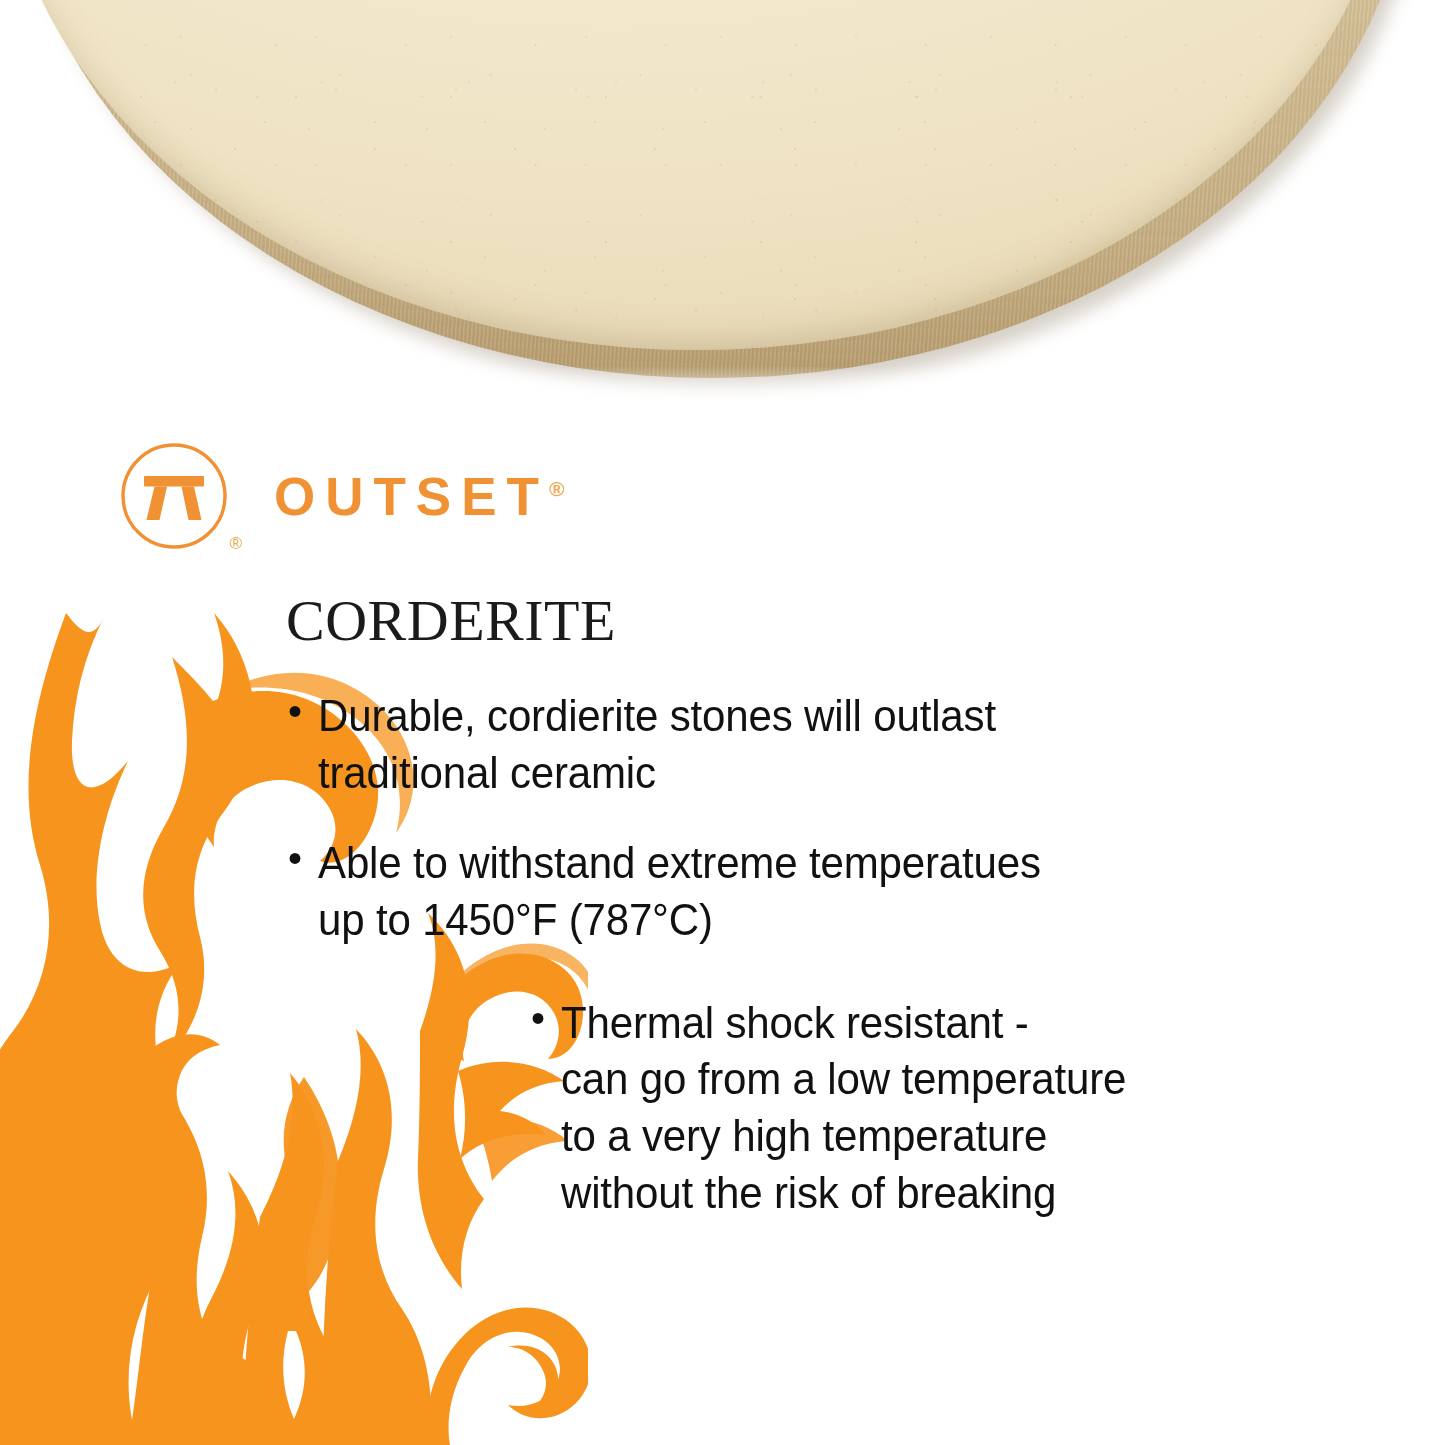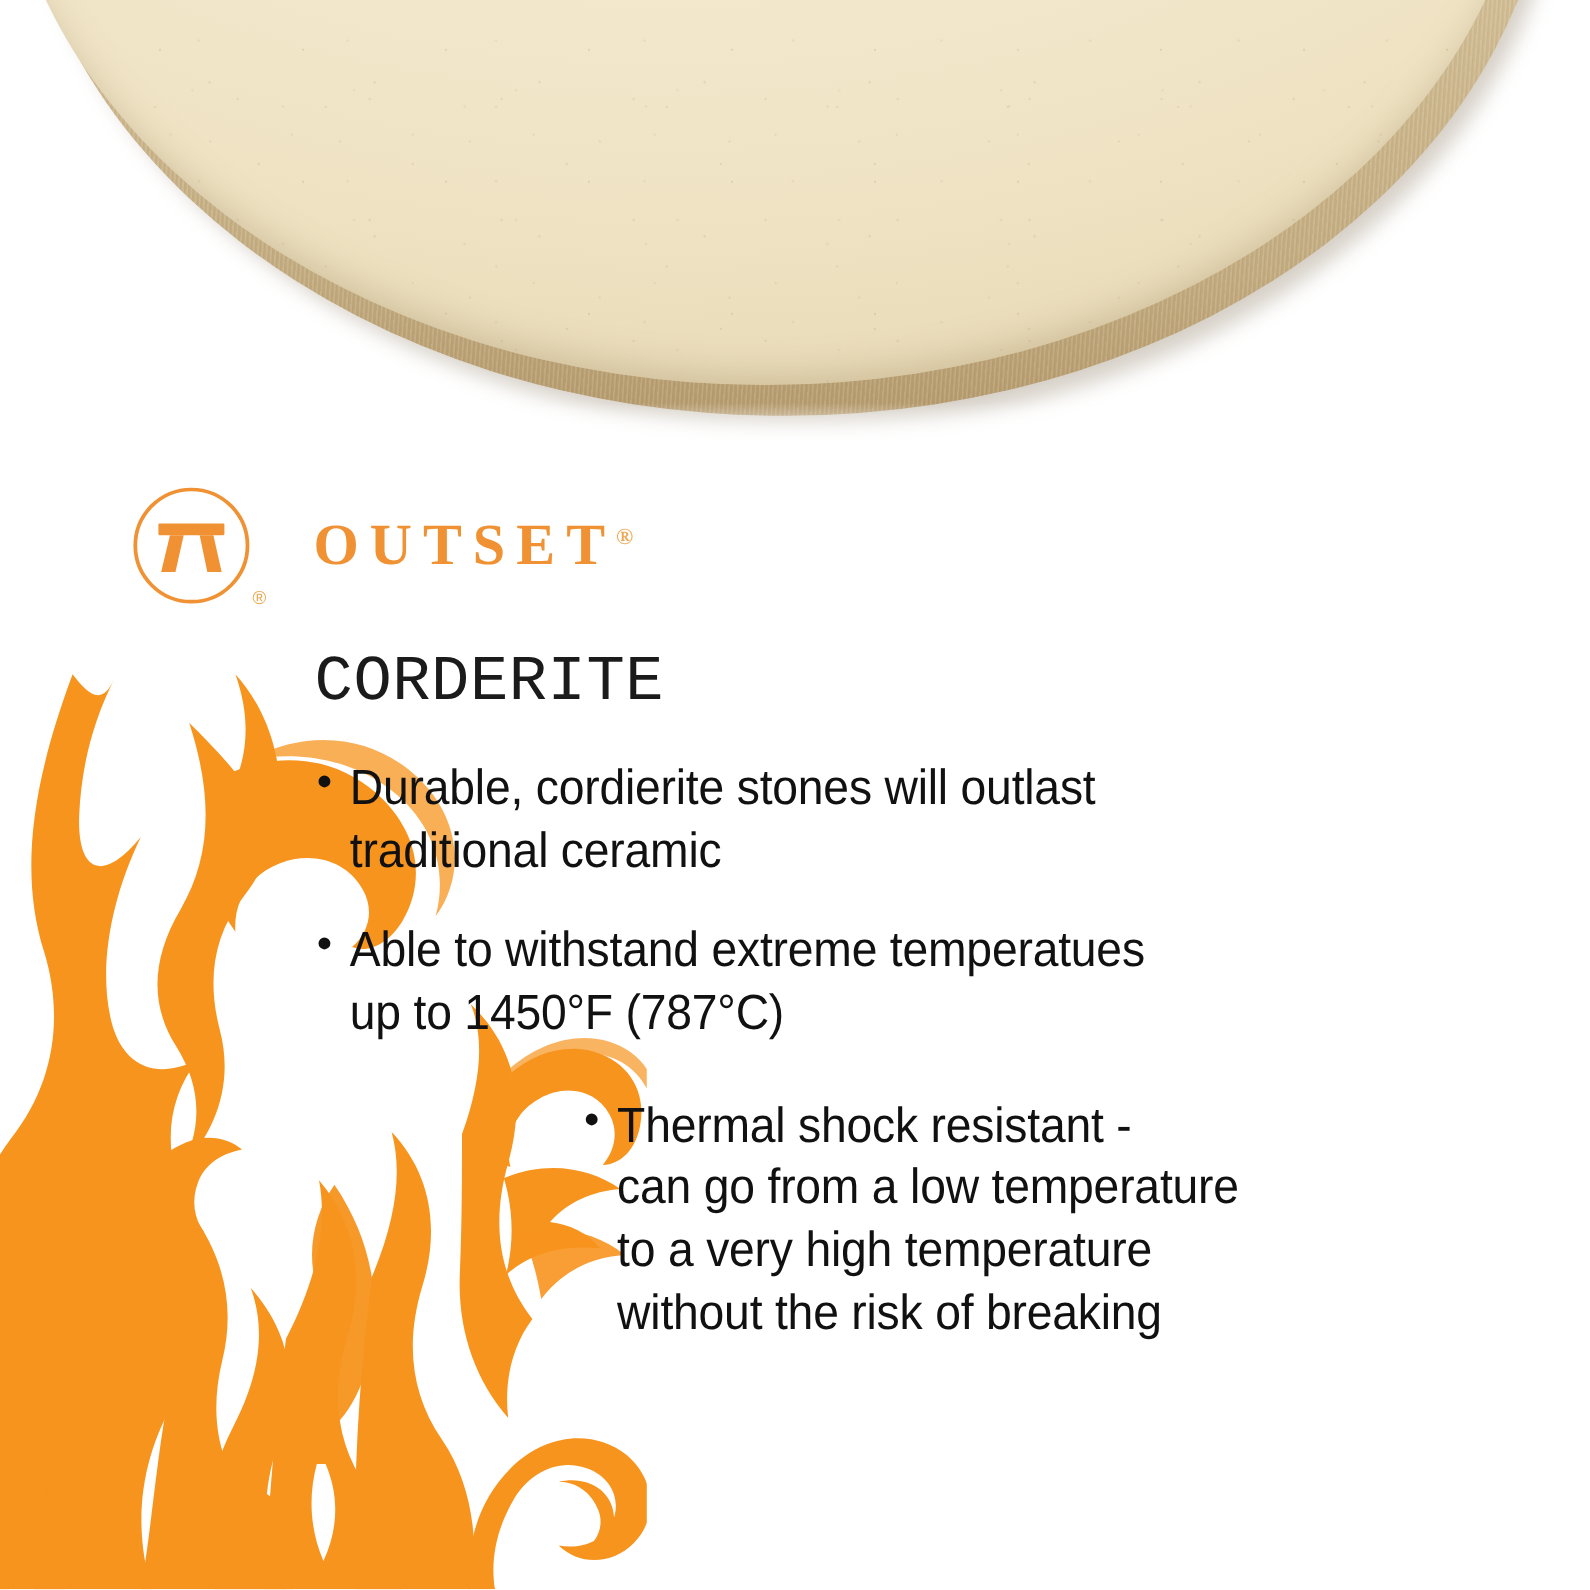--- a/index.html
+++ b/index.html
@@ -124,46 +124,45 @@
   }
   .brand-reg-mark {
     position: absolute;
     right: -12px;
     bottom: 0px;
     font-size: 17px;
     color: #E9A64C;
     line-height: 1;
   }
   .brand-word {
-    margin-left: 55px;
+    margin-left: 44px;
     font-size: 53px;
     font-weight: bold;
     letter-spacing: 10px;
     color: #F09233;
     line-height: 1;
     position: relative;
     white-space: nowrap;
-    font-family: Liberation Serif, serif;
   }
   .brand-word-reg {
     font-size: 21px;
     vertical-align: super;
     letter-spacing: 0;
     color: #EFA956;
   }
 
   
   .content {
     position: absolute;
     left: 286px;
     top: 592px;
     width: 1110px;
   }
   .headline {
-    font-family: Liberation Mono, monospace;
+    font-family: Liberation Serif, serif;
     font-size: 58px;
     font-weight: 400;
     color: #1b1b1b;
     letter-spacing: 0.5px;
     line-height: 1;
     margin: 0 0 38px 0;
     white-space: nowrap;
   }
 
   ul.bullets {

